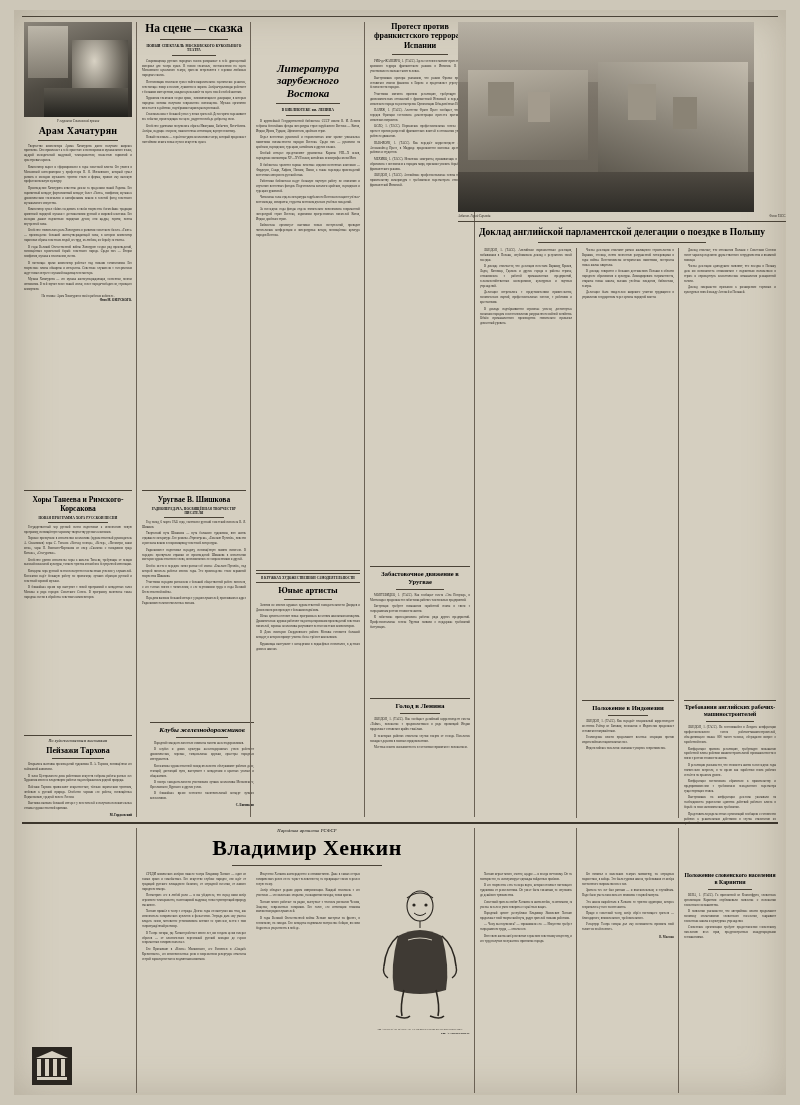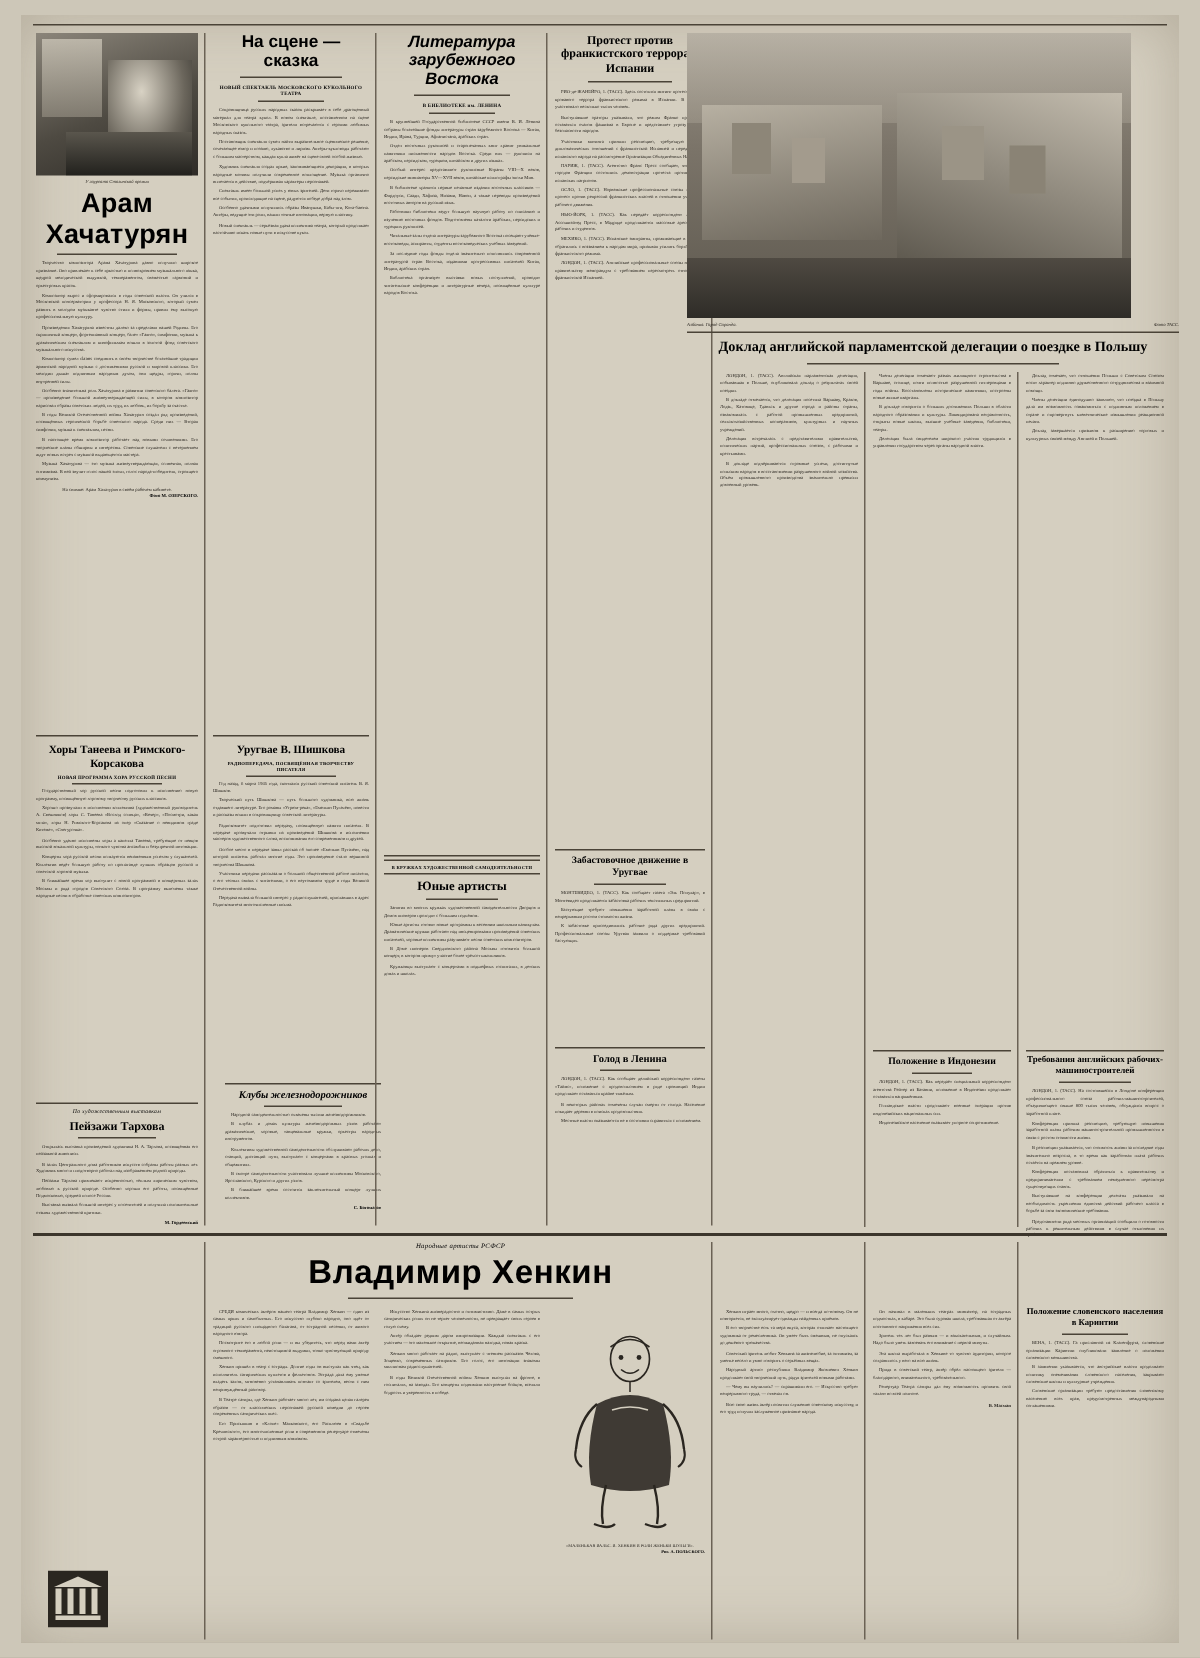--- a/index.html
+++ b/index.html
@@ -20,21 +20,21 @@
   .rule{background:#4a4337;height:1px;}
   .vrule{background:#6b6255;width:1px;}
   .body-txt{
     font-size:3.05px;line-height:1.62;text-align:justify;color:#2a2620;
     -webkit-hyphens:auto;hyphens:auto;
   }
   .body-txt p{margin:0 0 1.5px 0;text-indent:4px;}
   .small-cap{font-size:3.2px;text-align:center;font-weight:bold;letter-spacing:.2px;}
   .img{background:#6f6a60;position:relative;overflow:hidden;}
   .cap{font-size:3.1px;text-align:center;color:#2a2620;font-style:italic;}
-  .title-xl{font-family:Liberation Sans, sans-serif;}
+  .title-xl{font-family:Liberation Serif, serif;}
   .dbl-rule{border-top:1px solid #4a4337;border-bottom:1px solid #4a4337;height:2px;}
   .byline{font-size:3.1px;text-align:right;font-weight:bold;}
   .logo{position:absolute;left:18px;bottom:10px;width:40px;height:38px;}
 </style>
 </head>
 <body>
 
 <div id="page">
   <div class="paper">
 
@@ -43,21 +43,21 @@
     <div class="col" style="left:10px;top:12px;width:108px;">
 
       <div class="img" style="width:108px;height:95px;background:linear-gradient(160deg,#8b857a 0%,#4e4a42 55%,#2f2c27 100%);">
         <div style="position:absolute;left:4px;top:4px;width:40px;height:52px;background:linear-gradient(180deg,#cfc9bb,#8e887c);opacity:.75;"></div>
         <div style="position:absolute;left:48px;top:18px;width:56px;height:70px;background:radial-gradient(ellipse at 40% 30%, #d8d2c4 0%, #6b665c 60%, #32302b 100%);"></div>
         <div style="position:absolute;left:20px;top:66px;width:84px;height:29px;background:linear-gradient(180deg,#5a564d,#22211d);"></div>
       </div>
 
       <div class="cap" style="margin-top:2px;">У лауреата Сталинской премии</div>
 
-      <div class="hd title-xl" style="font-size:18px;margin-top:2px;letter-spacing:.2px;">Арам Хачатурян</div>
+      <div class="hd title-xl" style="font-size:10px;margin-top:2px;letter-spacing:.2px;">Арам Хачатурян</div>
       <div class="rule" style="margin:3px 14px 3px 14px;"></div>
 
       <div class="body-txt" style="width:108px;">
         <p>Творчество композитора Арама Хачатуряна давно получило широкое признание. Оно привлекает к себе яркостью и полнокровием музыкального языка, щедрой мелодической выдумкой, темпераментом, свежестью гармоний и оркестровых красок.</p>
         <p>Композитор вырос и сформировался в годы советской власти. Он учился в Московской консерватории у профессора Н. Я. Мясковского, который сумел развить в молодом музыканте чувство стиля и формы, привил ему высокую профессиональную культуру.</p>
         <p>Произведения Хачатуряна известны далеко за пределами нашей Родины. Его скрипичный концерт, фортепианный концерт, балет «Гаянэ», симфонии, музыка к драматическим спектаклям и кинофильмам вошли в золотой фонд советского музыкального искусства.</p>
         <p>Композитор сумел claims соединить в своём творчестве богатейшие традиции армянской народной музыки с достижениями русской и мировой классики. Его мелодии дышат подлинным народным духом, они щедры, горячи, полны внутренней силы.</p>
         <p>Особенно значительна роль Хачатуряна в развитии советского балета. «Гаянэ» — произведение большой жизнеутверждающей силы, в котором композитор нарисовал образы советских людей, их труд, их любовь, их борьбу за счастье.</p>
         <p>В годы Великой Отечественной войны Хачатурян создал ряд произведений, посвящённых героической борьбе советского народа. Среди них — Вторая симфония, музыка к спектаклям, песни.</p>
         <p>В настоящее время композитор работает над новыми сочинениями. Его творческие планы обширны и интересны. Советские слушатели с нетерпением ждут новых встреч с музыкой выдающегося мастера.</p>
@@ -137,21 +137,21 @@
         <p>Коллективы художественной самодеятельности обслуживают рабочих депо, станций, дистанций пути, выступают с концертами в красных уголках и общежитиях.</p>
         <p>В смотре самодеятельности участвовали лучшие коллективы Московского, Ярославского, Курского и других узлов.</p>
         <p>В ближайшее время состоится заключительный концерт лучших коллективов.</p>
       </div>
       <div class="byline" style="margin-top:2px;">С. Богомазов</div>
     </div>
 
     <div class="vrule" style="position:absolute;left:236px;top:12px;height:795px;"></div>
 
     <div class="col" style="left:242px;top:12px;width:104px;">
-      <div class="hd title-xl" style="font-size:11px;line-height:1.12;font-style:italic;">Литература зарубежного Востока</div>
+      <div class="hd title-xl" style="font-size:11px;line-height:1.12;font-style:italic;margin-top:40px;">Литература зарубежного Востока</div>
       <div class="rule" style="margin:4px 20px;"></div>
       <div class="small-cap" style="font-size:3.3px;">В БИБЛИОТЕКЕ им. ЛЕНИНА</div>
       <div class="rule" style="margin:3px 30px;"></div>
       <div class="body-txt">
         <p>В крупнейшей Государственной библиотеке СССР имени В. И. Ленина собраны богатейшие фонды литературы стран зарубежного Востока — Китая, Индии, Ирана, Турции, Афганистана, арабских стран.</p>
         <p>Отдел восточных рукописей и старопечатных книг хранит уникальные памятники письменности народов Востока. Среди них — рукописи на арабском, персидском, турецком, китайском и других языках.</p>
         <p>Особый интерес представляют рукописные Кораны VIII—X веков, персидские миниатюры XV—XVII веков, китайские ксилографы эпохи Мин.</p>
         <p>В библиотеке хранятся первые печатные издания восточных классиков — Фирдоуси, Саади, Хафиза, Низами, Навои, а также переводы произведений восточных авторов на русский язык.</p>
         <p>Работники библиотеки ведут большую научную работу по описанию и изучению восточных фондов. Подготовлены каталоги арабских, персидских и турецких рукописей.</p>
         <p>Читальные залы отдела литературы зарубежного Востока посещают учёные-востоковеды, аспиранты, студенты востоковедческих учебных заведений.</p>

